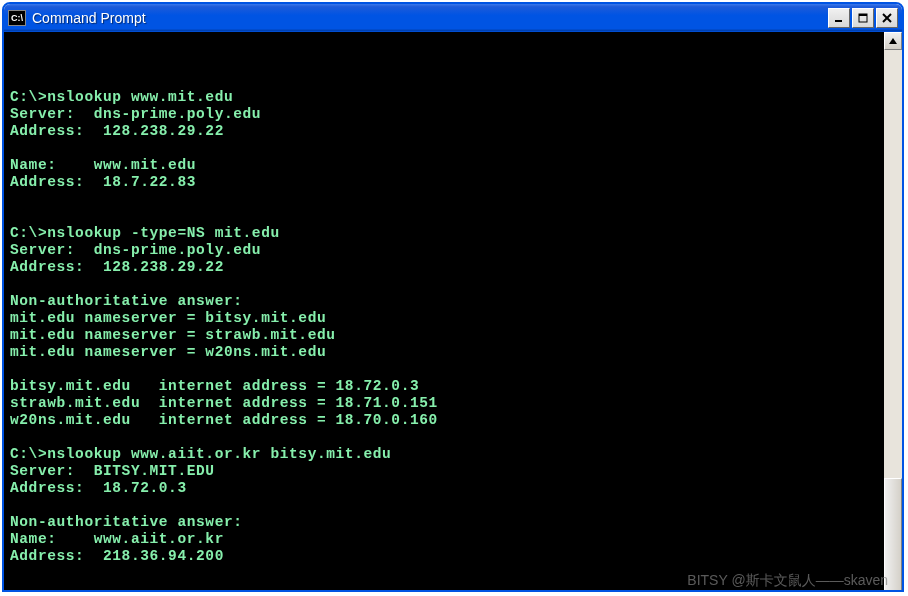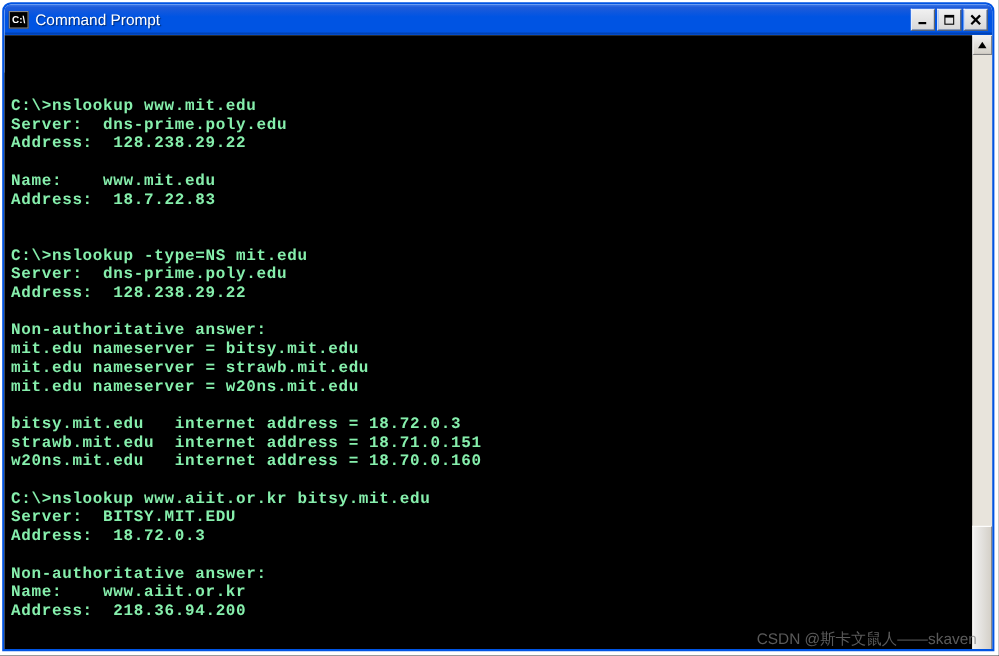--- a/index.html
+++ b/index.html
@@ -219,13 +219,13 @@
       </div>
       <div class="scrollbar-btn">
         <svg width="8" height="6" viewBox="0 0 8 6">
           <polygon points="0,0 8,0 4,6" fill="#000"></polygon>
         </svg>
       </div>
     </div>
   </div>
 </div>
 
-<div class="watermark">CSDN @斯卡文鼠人——skaven</div>
+<div class="watermark">BITSY @斯卡文鼠人——skaven</div>
 
 </body></html>

